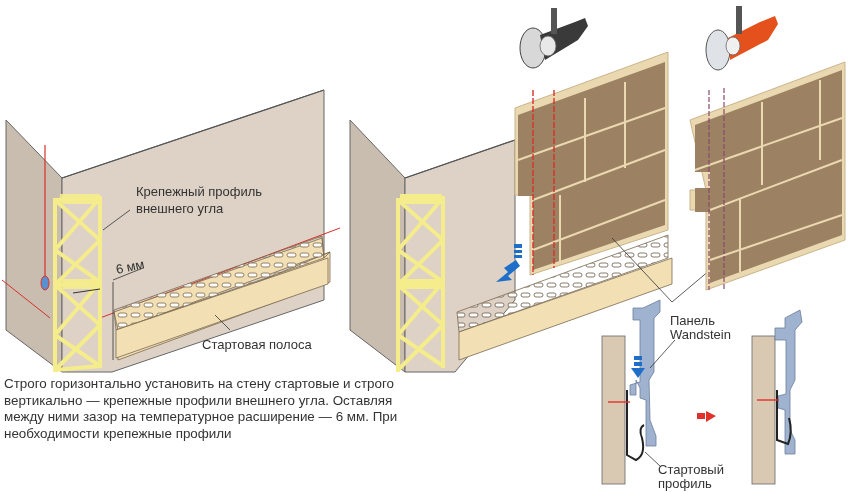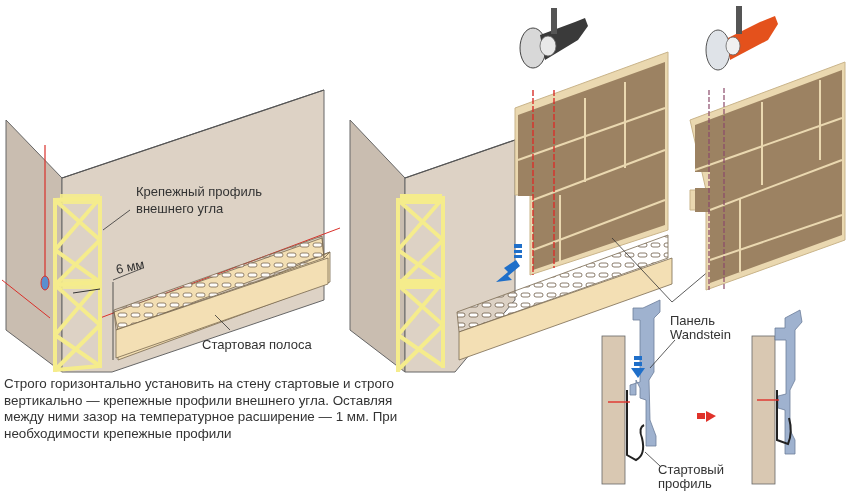--- a/index.html
+++ b/index.html
@@ -172,13 +172,13 @@
   </g>
 
   <g>
     <rect x="752" y="336" width="23" height="148" fill="#d9c8b2" stroke="#666" stroke-width="0.8"></rect>
     <polygon points="785,318 800,310 802,322 795,330 795,380 790,390 790,430 795,440 795,454 785,454 785,410 778,408 778,396 786,394 786,340 775,340 775,328 785,328" fill="#9fb2cf" stroke="#6c7e9a" stroke-width="0.8"></polygon>
     <path d="M777,390 L777,440 L788,444 Q793,432 789,418" fill="none" stroke="#222" stroke-width="2"></path>
     <line x1="757" y1="400" x2="779" y2="400" stroke="#e0322a" stroke-width="1.4"></line>
   </g>
 </svg>
 
-<div class="caption">Строго горизонтально установить на стену стартовые и строго вертикально — крепежные профили внешнего угла. Оставляя между ними зазор на температурное расширение — 1 мм. При необходимости крепежные профили</div>
+<div class="caption">Строго горизонтально установить на стену стартовые и строго вертикально — крепежные профили внешнего угла. Оставляя между ними зазор на температурное расширение — 6 мм. При необходимости крепежные профили</div>
 
 </body></html>

